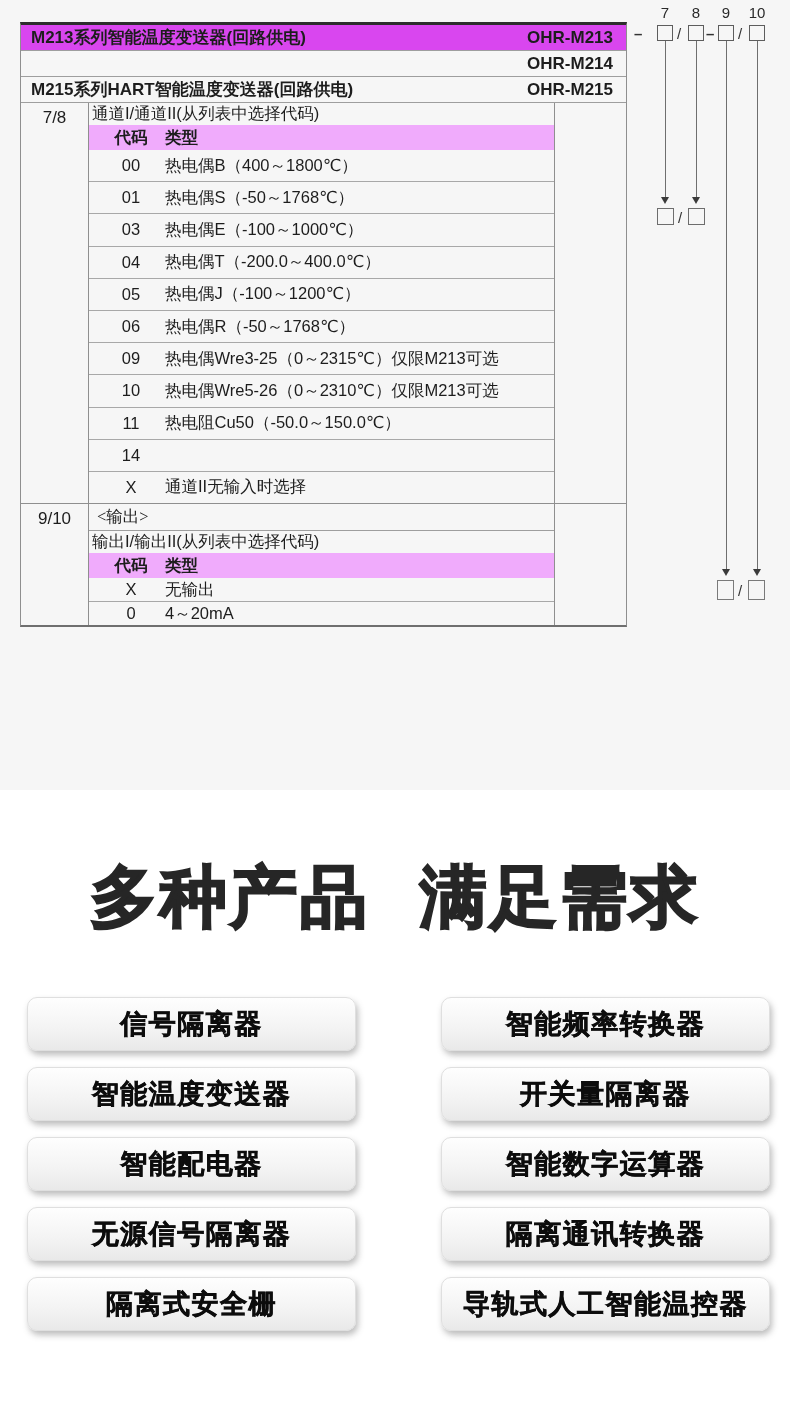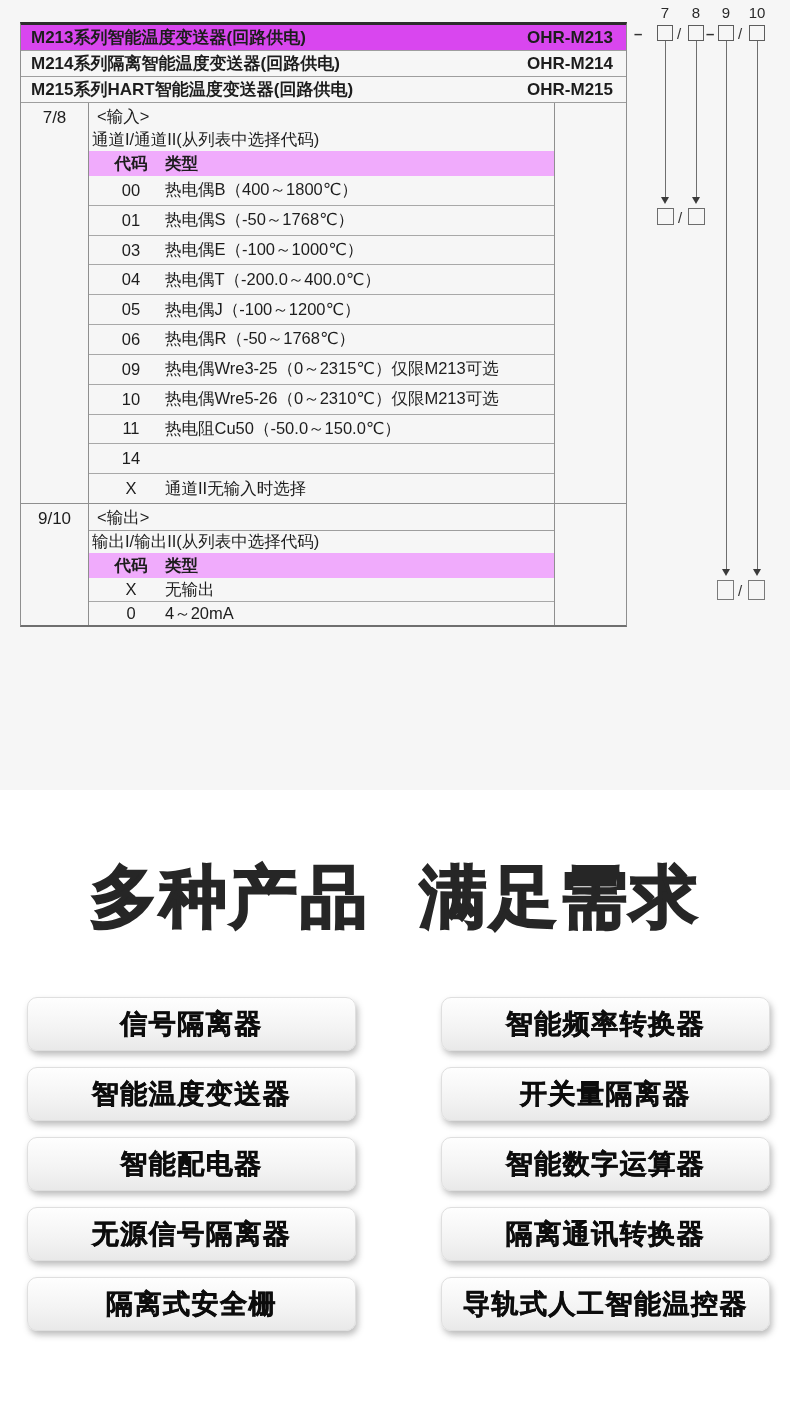--- a/index.html
+++ b/index.html
@@ -27,21 +27,21 @@
   .prod-name { padding-left:10px; white-space:nowrap; }
   .prod-code { margin-left:auto; padding-right:13px; }
 
   .sec { display:flex; }
   .sec.input  { flex:0 0 401px; border-bottom:1px solid #8f8f8f; }
   .sec.output { flex:1; }
   .sec-label { width:68px; border-right:1px solid #8f8f8f; text-align:center; padding-top:5px; font-size:17px; }
   .sec-main  { width:466px; border-right:1px solid #8f8f8f; display:flex; flex-direction:column; }
   .sec-side  { flex:1; }
   .sec-title { flex:0 0 26px; line-height:26px; padding-left:8px; font-size:16.5px; white-space:nowrap; }
-  .sec.output .sec-title { border-bottom:1px solid #9e9e9e; }
+  .sec.output .sec-title { border-bottom:1px solid #9e9e9e;font-family:Liberation Serif, serif; }
   .sec-sub   { flex:0 0 22px; line-height:21px; padding-left:3px; font-size:16.5px; white-space:nowrap; }
   .code-head { flex:0 0 25px; background:#f0abfc; display:flex; align-items:center; font-weight:bold; font-size:16.5px; }
   .trow { flex:1; display:flex; align-items:center; border-bottom:1px solid #a8a8a8; font-size:16.5px; white-space:nowrap; }
   .trow.last { border-bottom:none; }
   .c-code { width:56px; margin-left:14px; text-align:center; flex:0 0 56px; }
   .c-type { margin-left:6px; }
 
   
   .digit { position:absolute; top:4px; width:22px; text-align:center; font-size:15px; color:#2a2a2a; }
   .sbox  { position:absolute; width:16px; height:16px; border:1px solid #5d5d5d; }
@@ -87,32 +87,30 @@
     <div>OHR-M213-14/14-0/0</div>
   </div>
 
   <div class="spec-table">
 
     <div class="prod-row hl">
       <span class="prod-name">M213系列智能温度变送器(回路供电)</span>
       <span class="prod-code">OHR-M213</span>
     </div>
     <div class="prod-row">
-      <span class="prod-name">M214系列隔离智能温度变送器(回路供电)</span>
       <span class="prod-code">OHR-M214</span>
     </div>
     <div class="prod-row">
       <span class="prod-name">M215系列HART智能温度变送器(回路供电)</span>
       <span class="prod-code">OHR-M215</span>
     </div>
 
     <div class="sec input">
       <div class="sec-label">7/8</div>
       <div class="sec-main">
-        <div class="sec-title">&lt;输入&gt;</div>
         <div class="sec-sub">通道I/通道II(从列表中选择代码)</div>
         <div class="code-head">
           <span class="c-code">代码</span>
           <span class="c-type">类型</span>
         </div>
         <div class="trow">
             <span class="c-code">00</span>
             <span class="c-type">热电偶B（400～1800℃）</span>
           </div>
         <div class="trow">

